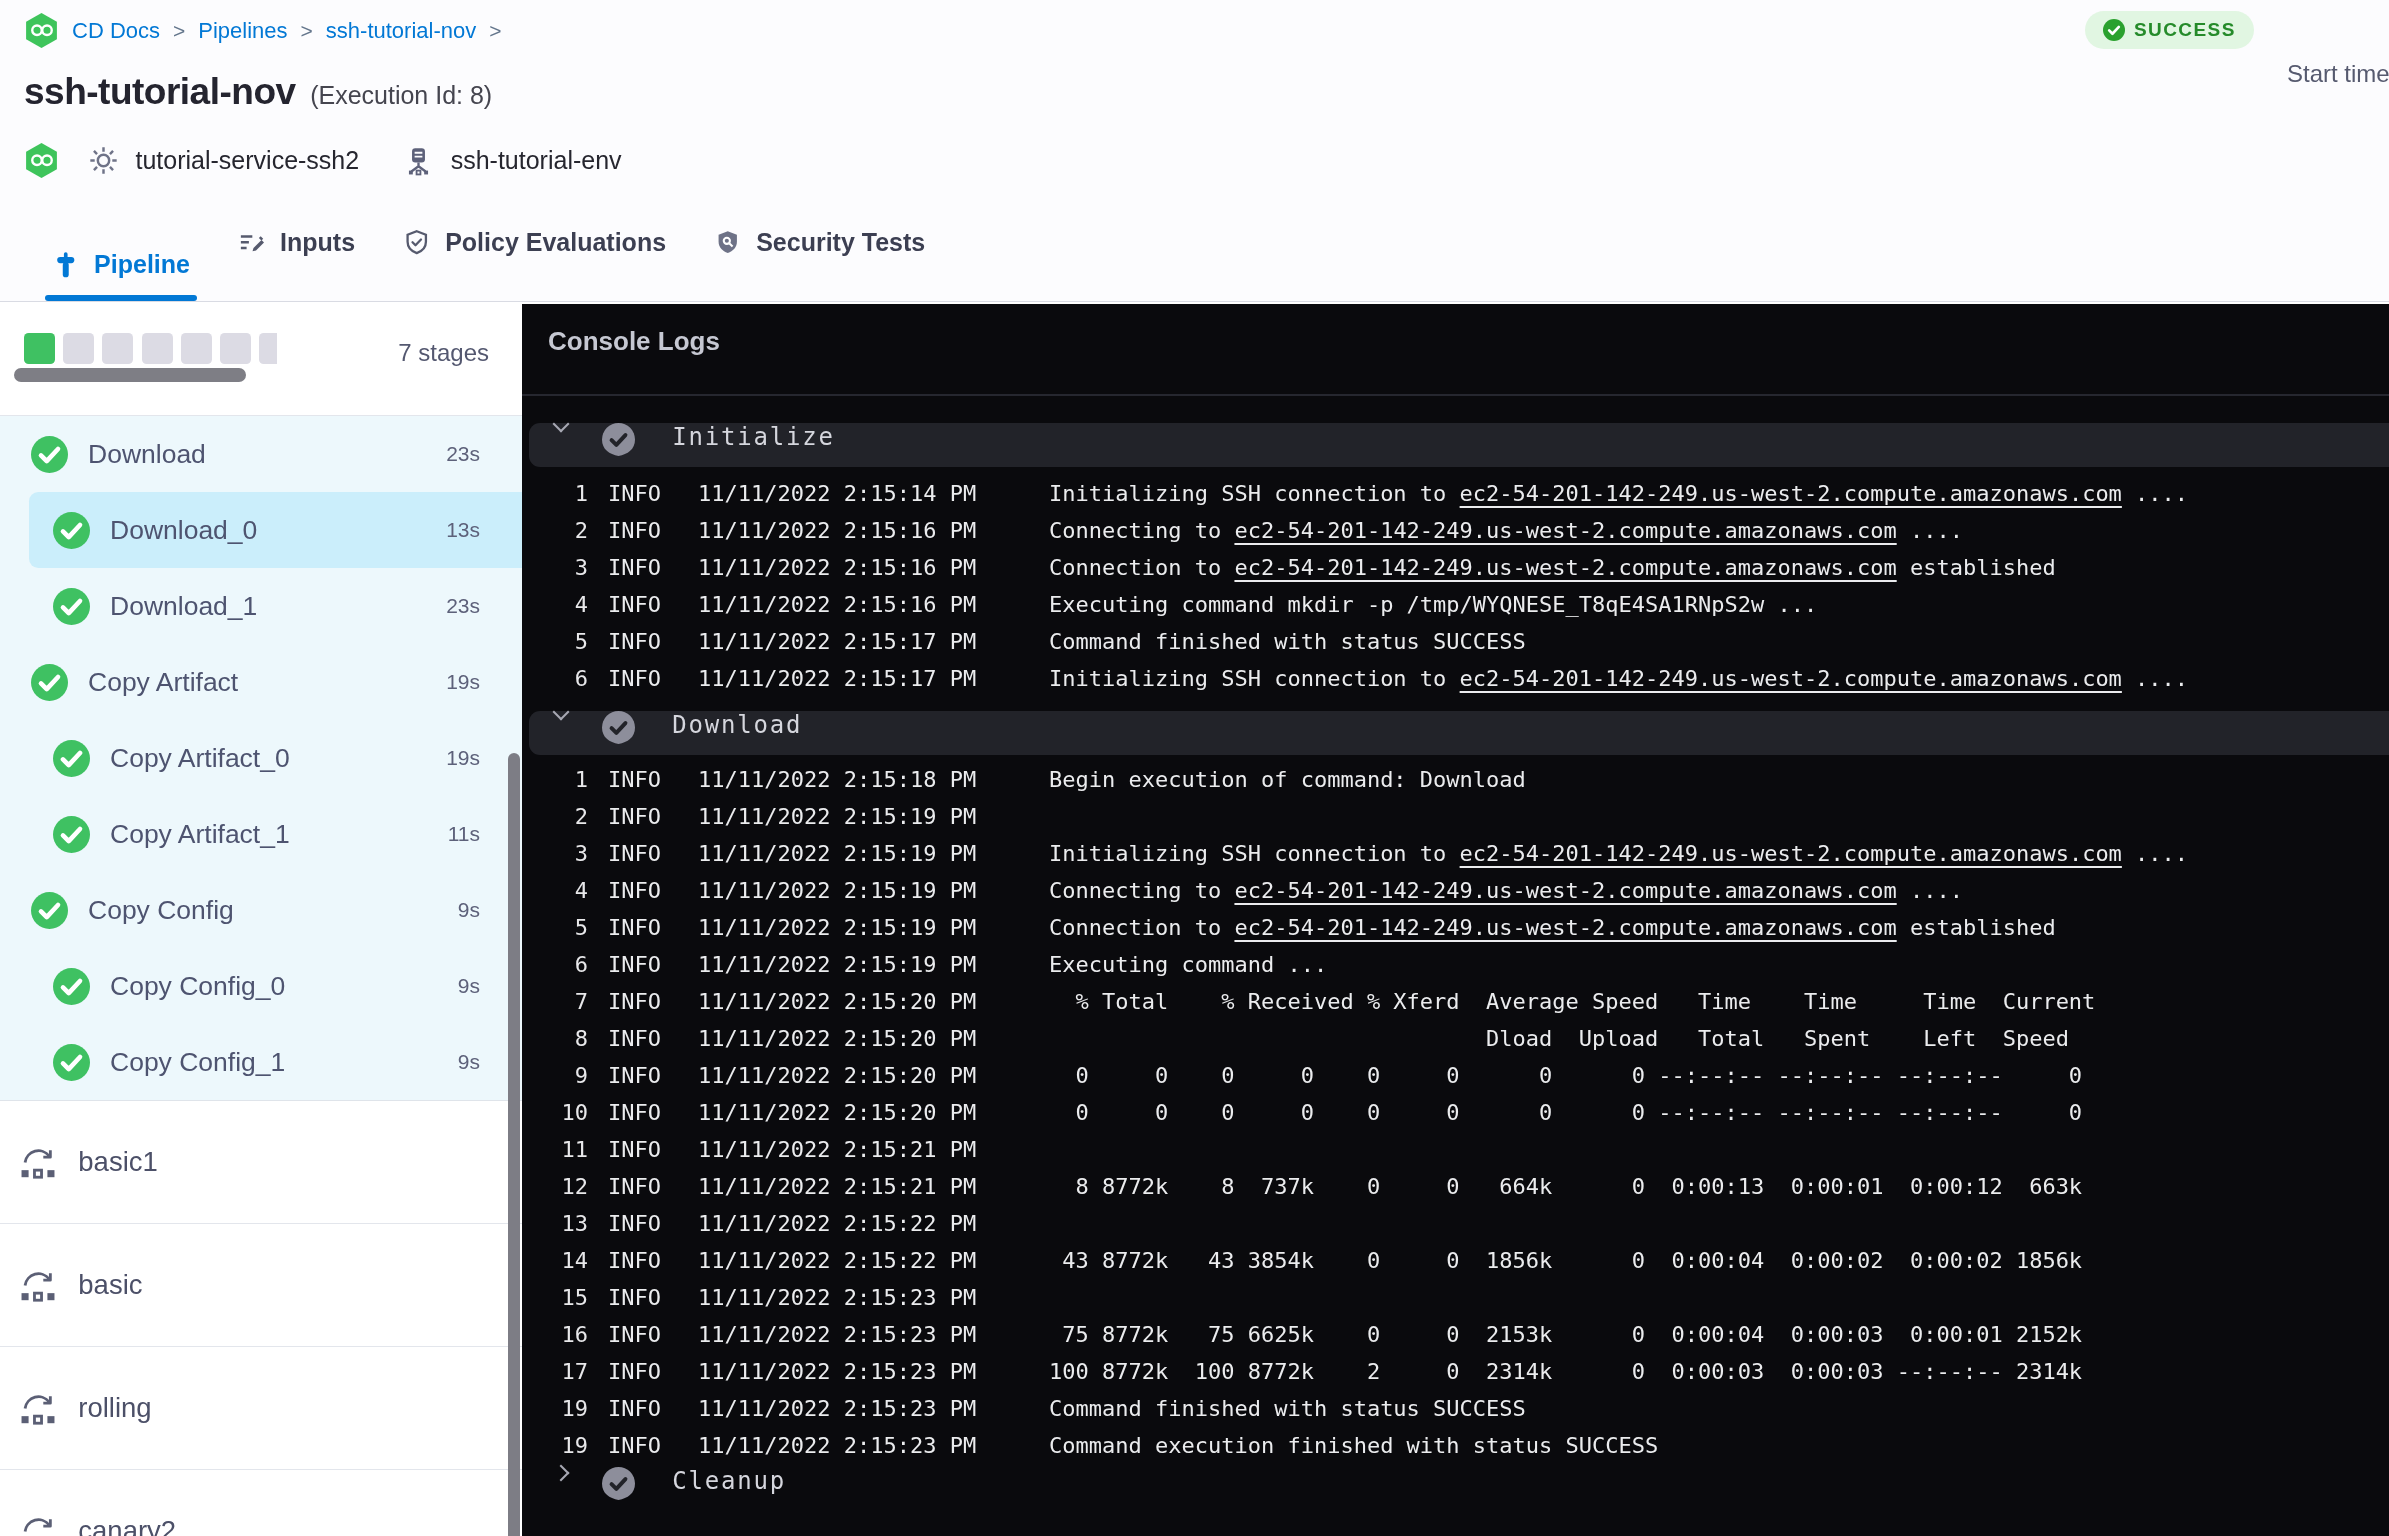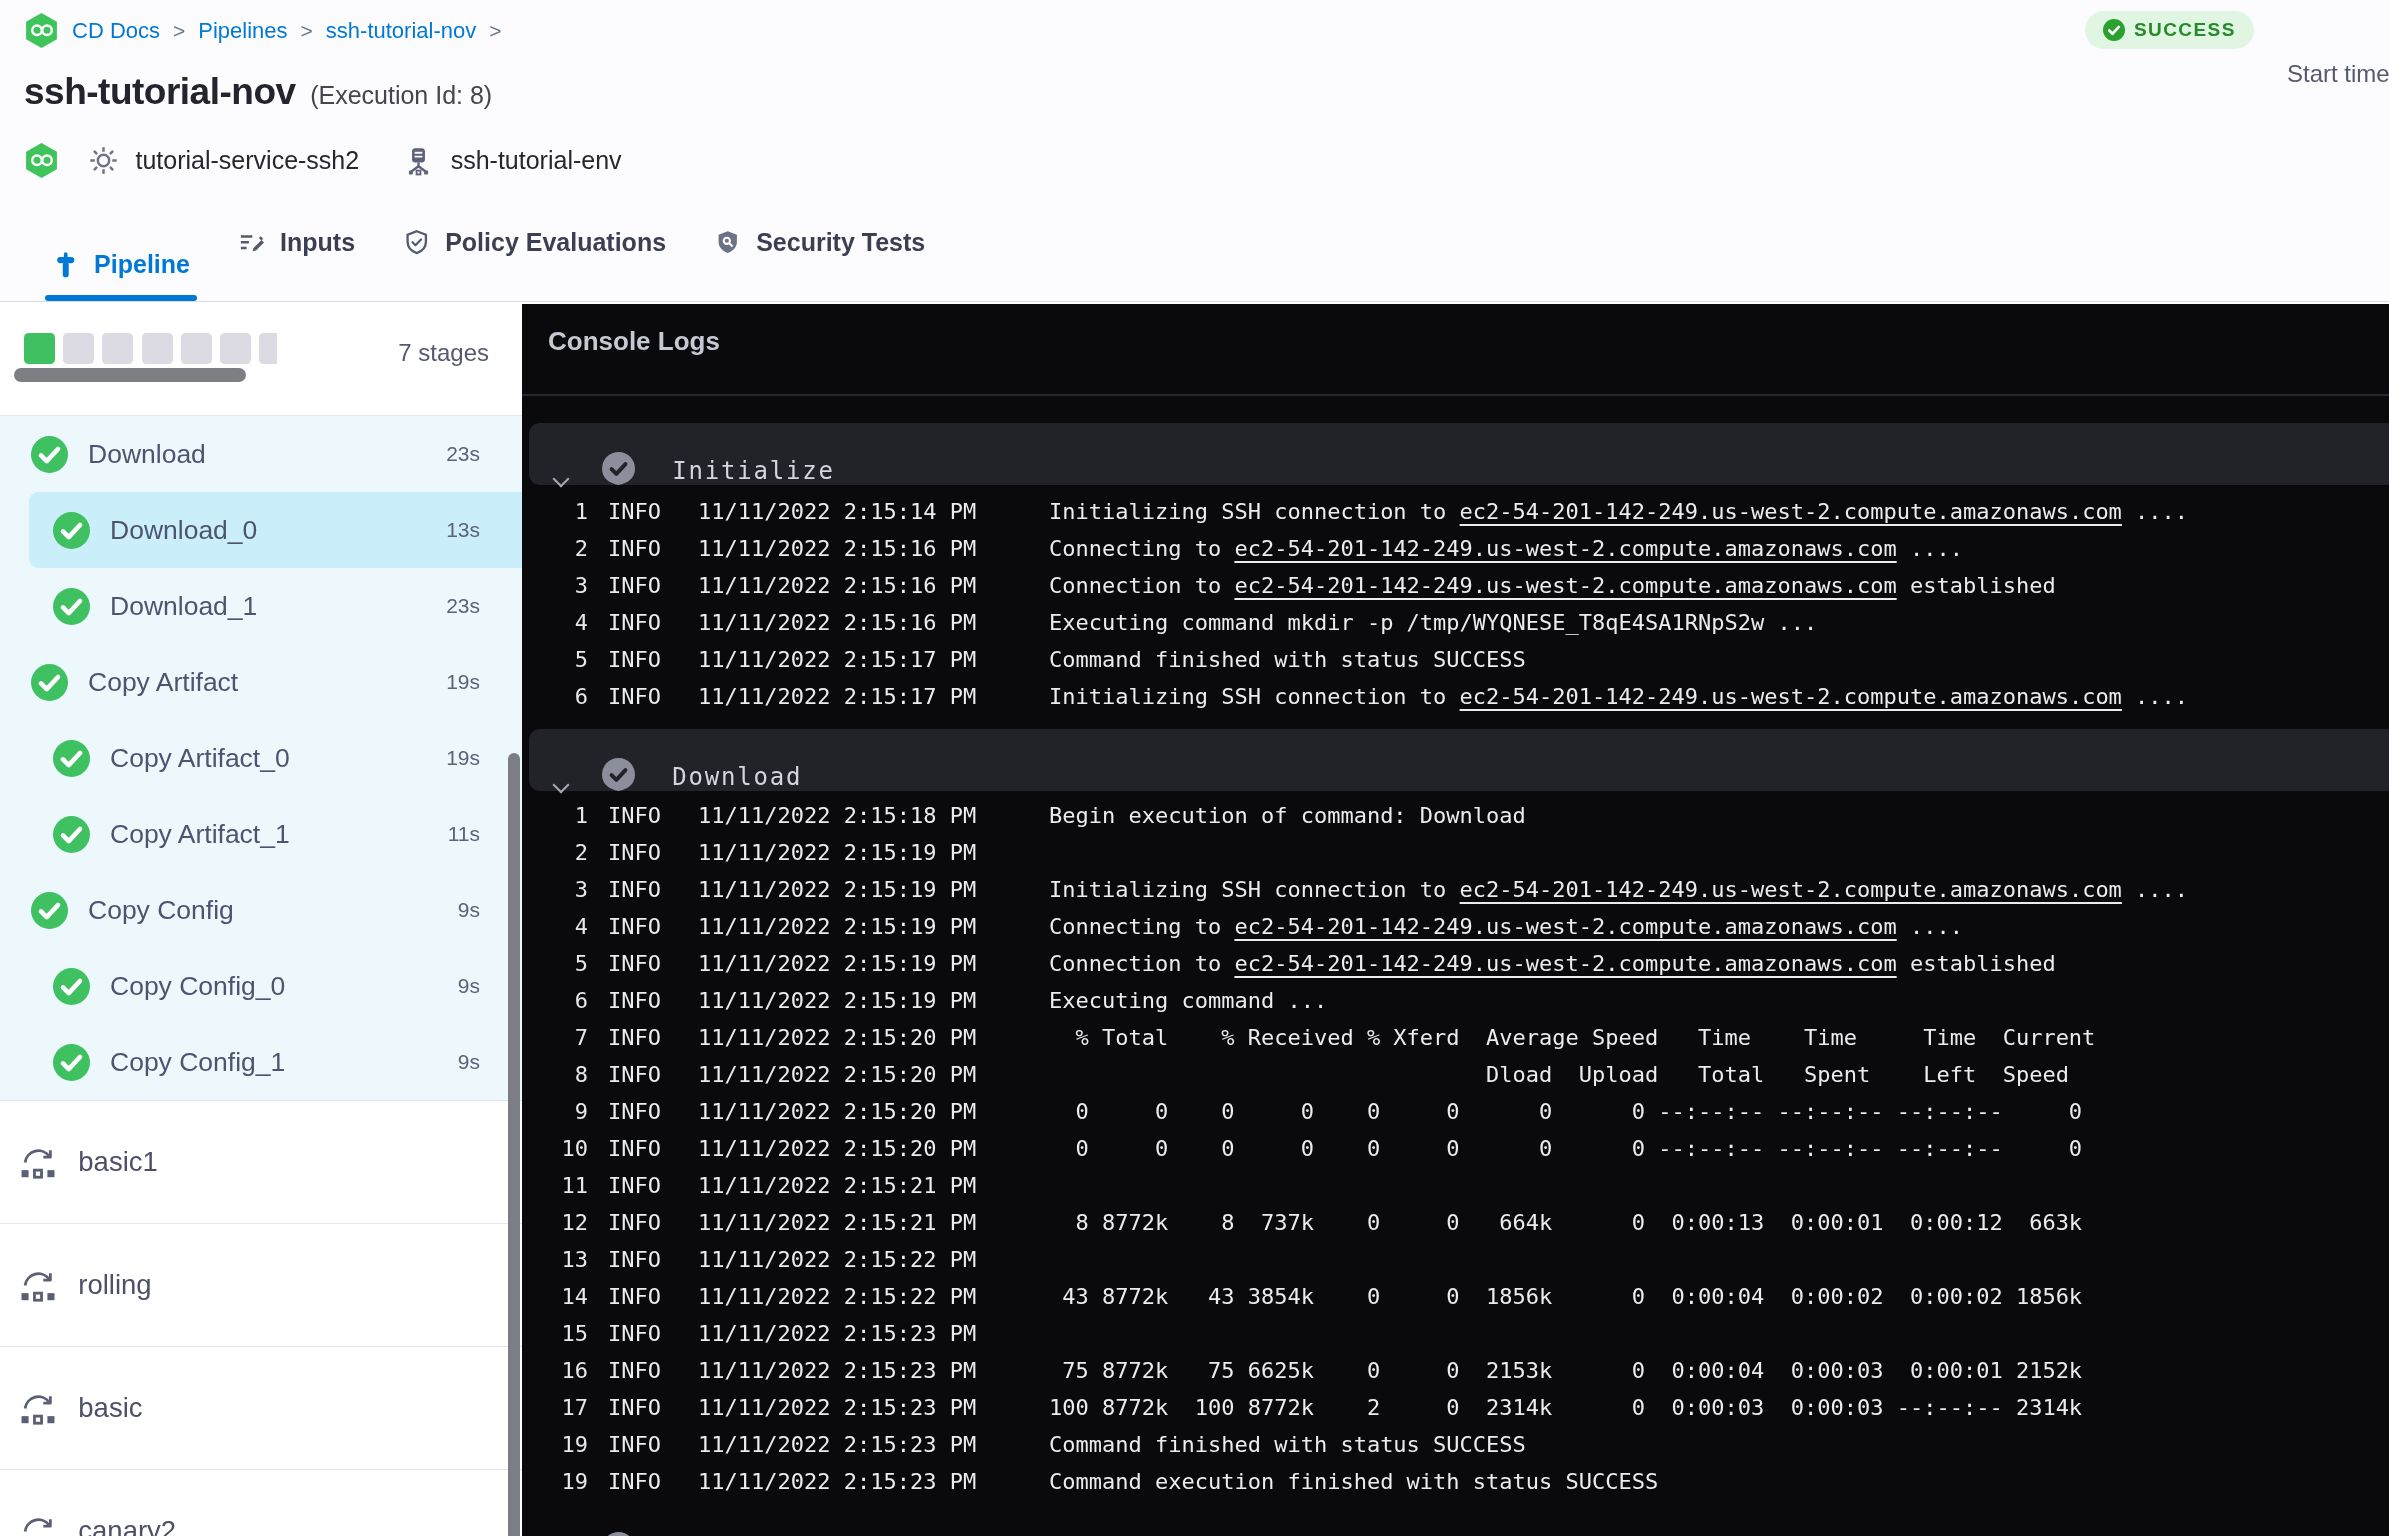--- a/index.html
+++ b/index.html
@@ -72,22 +72,22 @@
   .vscroll { position:absolute; right:1.8px; top:449px; width:12px; height:824px;
              background:#7d7d85; border-radius:6.4px; }
 
   
   .console { position:absolute; left:522px; top:304px; right:0; bottom:0;
              background:#0a0a0d; overflow:hidden;
              font-family:"DejaVu Sans Mono", monospace; }
   .console-title { margin:22px 0 0 26px; font-family:"Liberation Sans", sans-serif;
                    font-size:26px; font-weight:bold; color:#c6c8d2; }
   .console-divider { margin-top:37px; height:1.8px; background:#26272f; }
-  .log-section-header { margin-left:7.3px; height:62px; background:#222329;
-                        border-radius:11px 0 0 11px; display:flex; align-items:flex-end; cursor:pointer; }
+  .log-section-header { margin-left:7.3px; height:44px; background:#222329;
+                        border-radius:11px 0 0 11px; display:flex; align-items:flex-start; cursor:pointer; }
   .log-section-header.bare { background:transparent; border-radius:0; }
   .cv { width:12px; height:12px; border-right:2.7px solid #a7a8b3; border-bottom:2.7px solid #a7a8b3;
         margin-left:26px; flex:0 0 auto; }
   .cv.down { transform:rotate(45deg); margin-top:-5.5px; }
   .cv.right { transform:rotate(-45deg); }
   .gcheck { width:33px; height:33px; margin-left:35px; flex:0 0 auto; }
   .gcheck svg { width:33px; height:33px; display:block; }
   .sec-name { margin-left:37px; font-size:24px; color:#d5d6dd; letter-spacing:1.8px; }
 
   .log-line { display:flex; align-items:center; height:37px; font-size:22px; color:#ebecee; }
@@ -321,33 +321,33 @@
       <div class="pipe-row">
         <span class="pipe-icon">
           <svg viewBox="0 0 34 30" fill="none" stroke="#5b5f75" stroke-width="2.4">
             <path d="M6 15A11.5 11.5 0 0 1 26.5 9.5"></path>
             <path d="M27.5 4.5v6h-6" stroke-linejoin="round"></path>
             <rect x="3" y="21.5" width="6" height="6" fill="#5b5f75" stroke="none"></rect>
             <rect x="14" y="21.5" width="6" height="6"></rect>
             <rect x="25" y="21.5" width="6" height="6" fill="#5b5f75" stroke="none"></rect>
           </svg>
         </span>
-        <span class="pipe-label">rolling</span>
+        <span class="pipe-label">basic</span>
       </div>
       <div class="pipe-row">
         <span class="pipe-icon">
           <svg viewBox="0 0 34 30" fill="none" stroke="#5b5f75" stroke-width="2.4">
             <path d="M6 15A11.5 11.5 0 0 1 26.5 9.5"></path>
             <path d="M27.5 4.5v6h-6" stroke-linejoin="round"></path>
             <rect x="3" y="21.5" width="6" height="6" fill="#5b5f75" stroke="none"></rect>
             <rect x="14" y="21.5" width="6" height="6"></rect>
             <rect x="25" y="21.5" width="6" height="6" fill="#5b5f75" stroke="none"></rect>
           </svg>
         </span>
-        <span class="pipe-label">basic</span>
+        <span class="pipe-label">rolling</span>
       </div>
       <div class="pipe-row">
         <span class="pipe-icon">
           <svg viewBox="0 0 34 30" fill="none" stroke="#5b5f75" stroke-width="2.4">
             <path d="M6 15A11.5 11.5 0 0 1 26.5 9.5"></path>
             <path d="M27.5 4.5v6h-6" stroke-linejoin="round"></path>
             <rect x="3" y="21.5" width="6" height="6" fill="#5b5f75" stroke="none"></rect>
             <rect x="14" y="21.5" width="6" height="6"></rect>
             <rect x="25" y="21.5" width="6" height="6" fill="#5b5f75" stroke="none"></rect>
           </svg>

